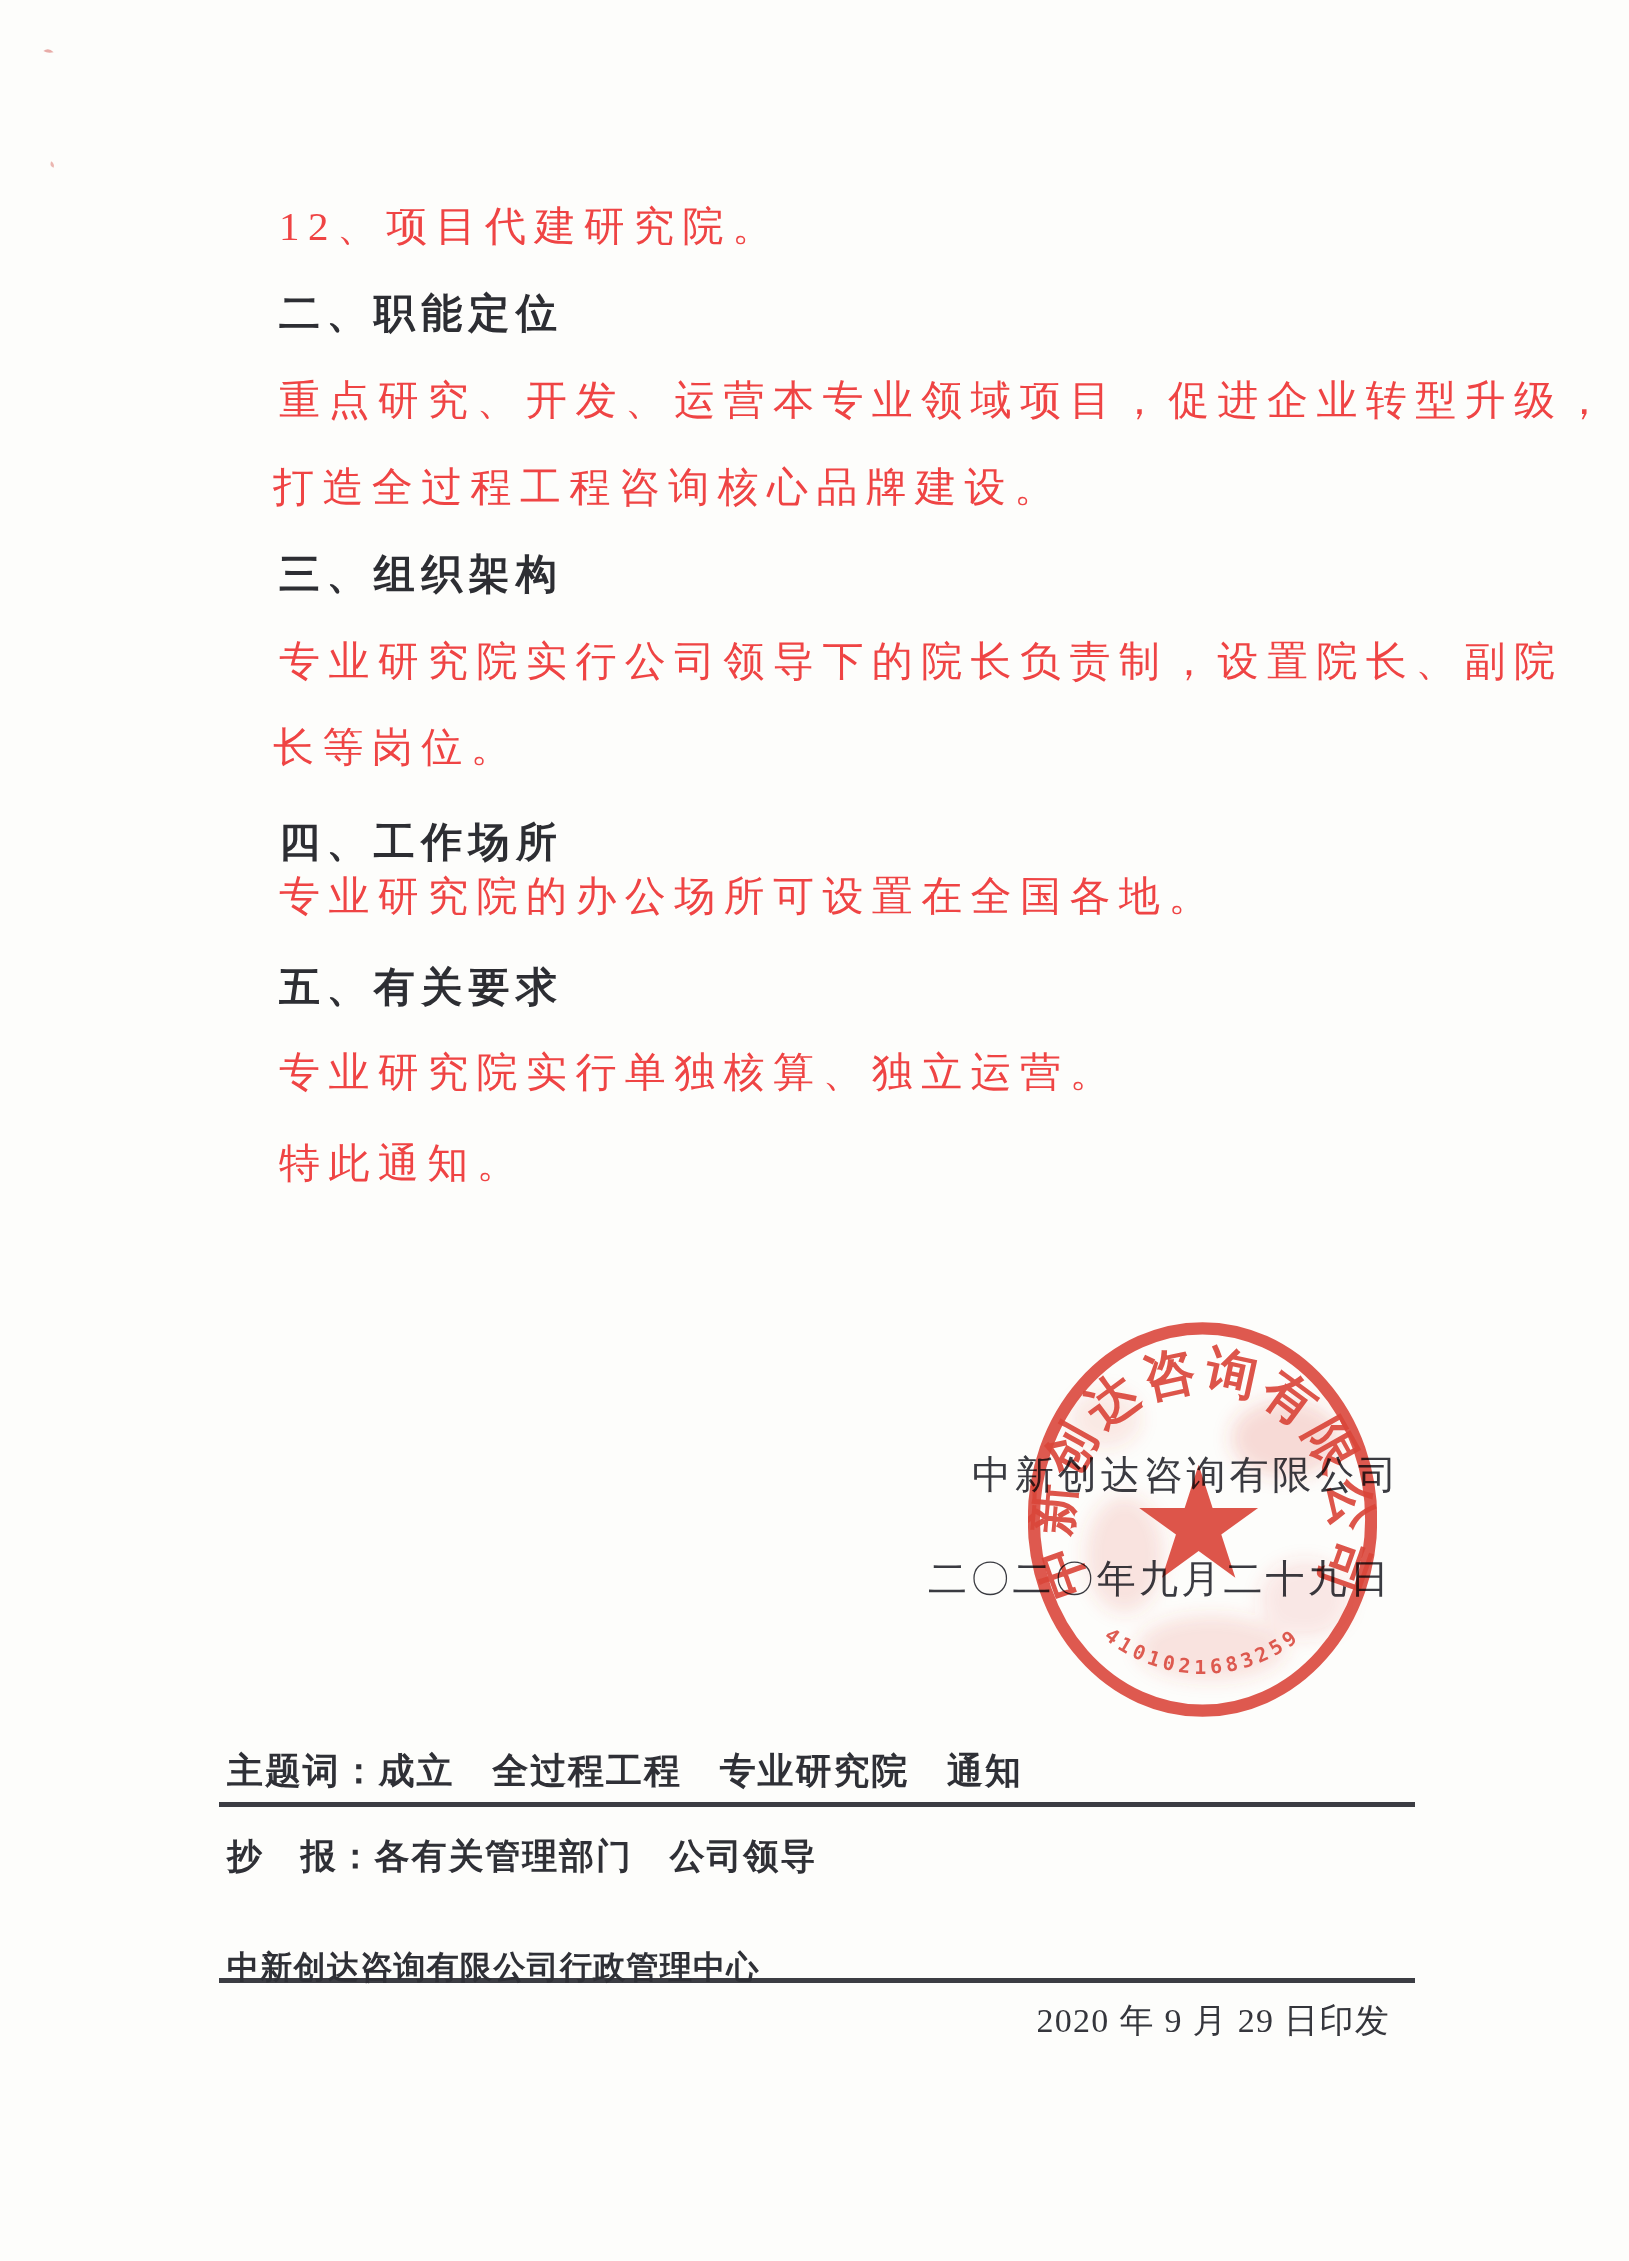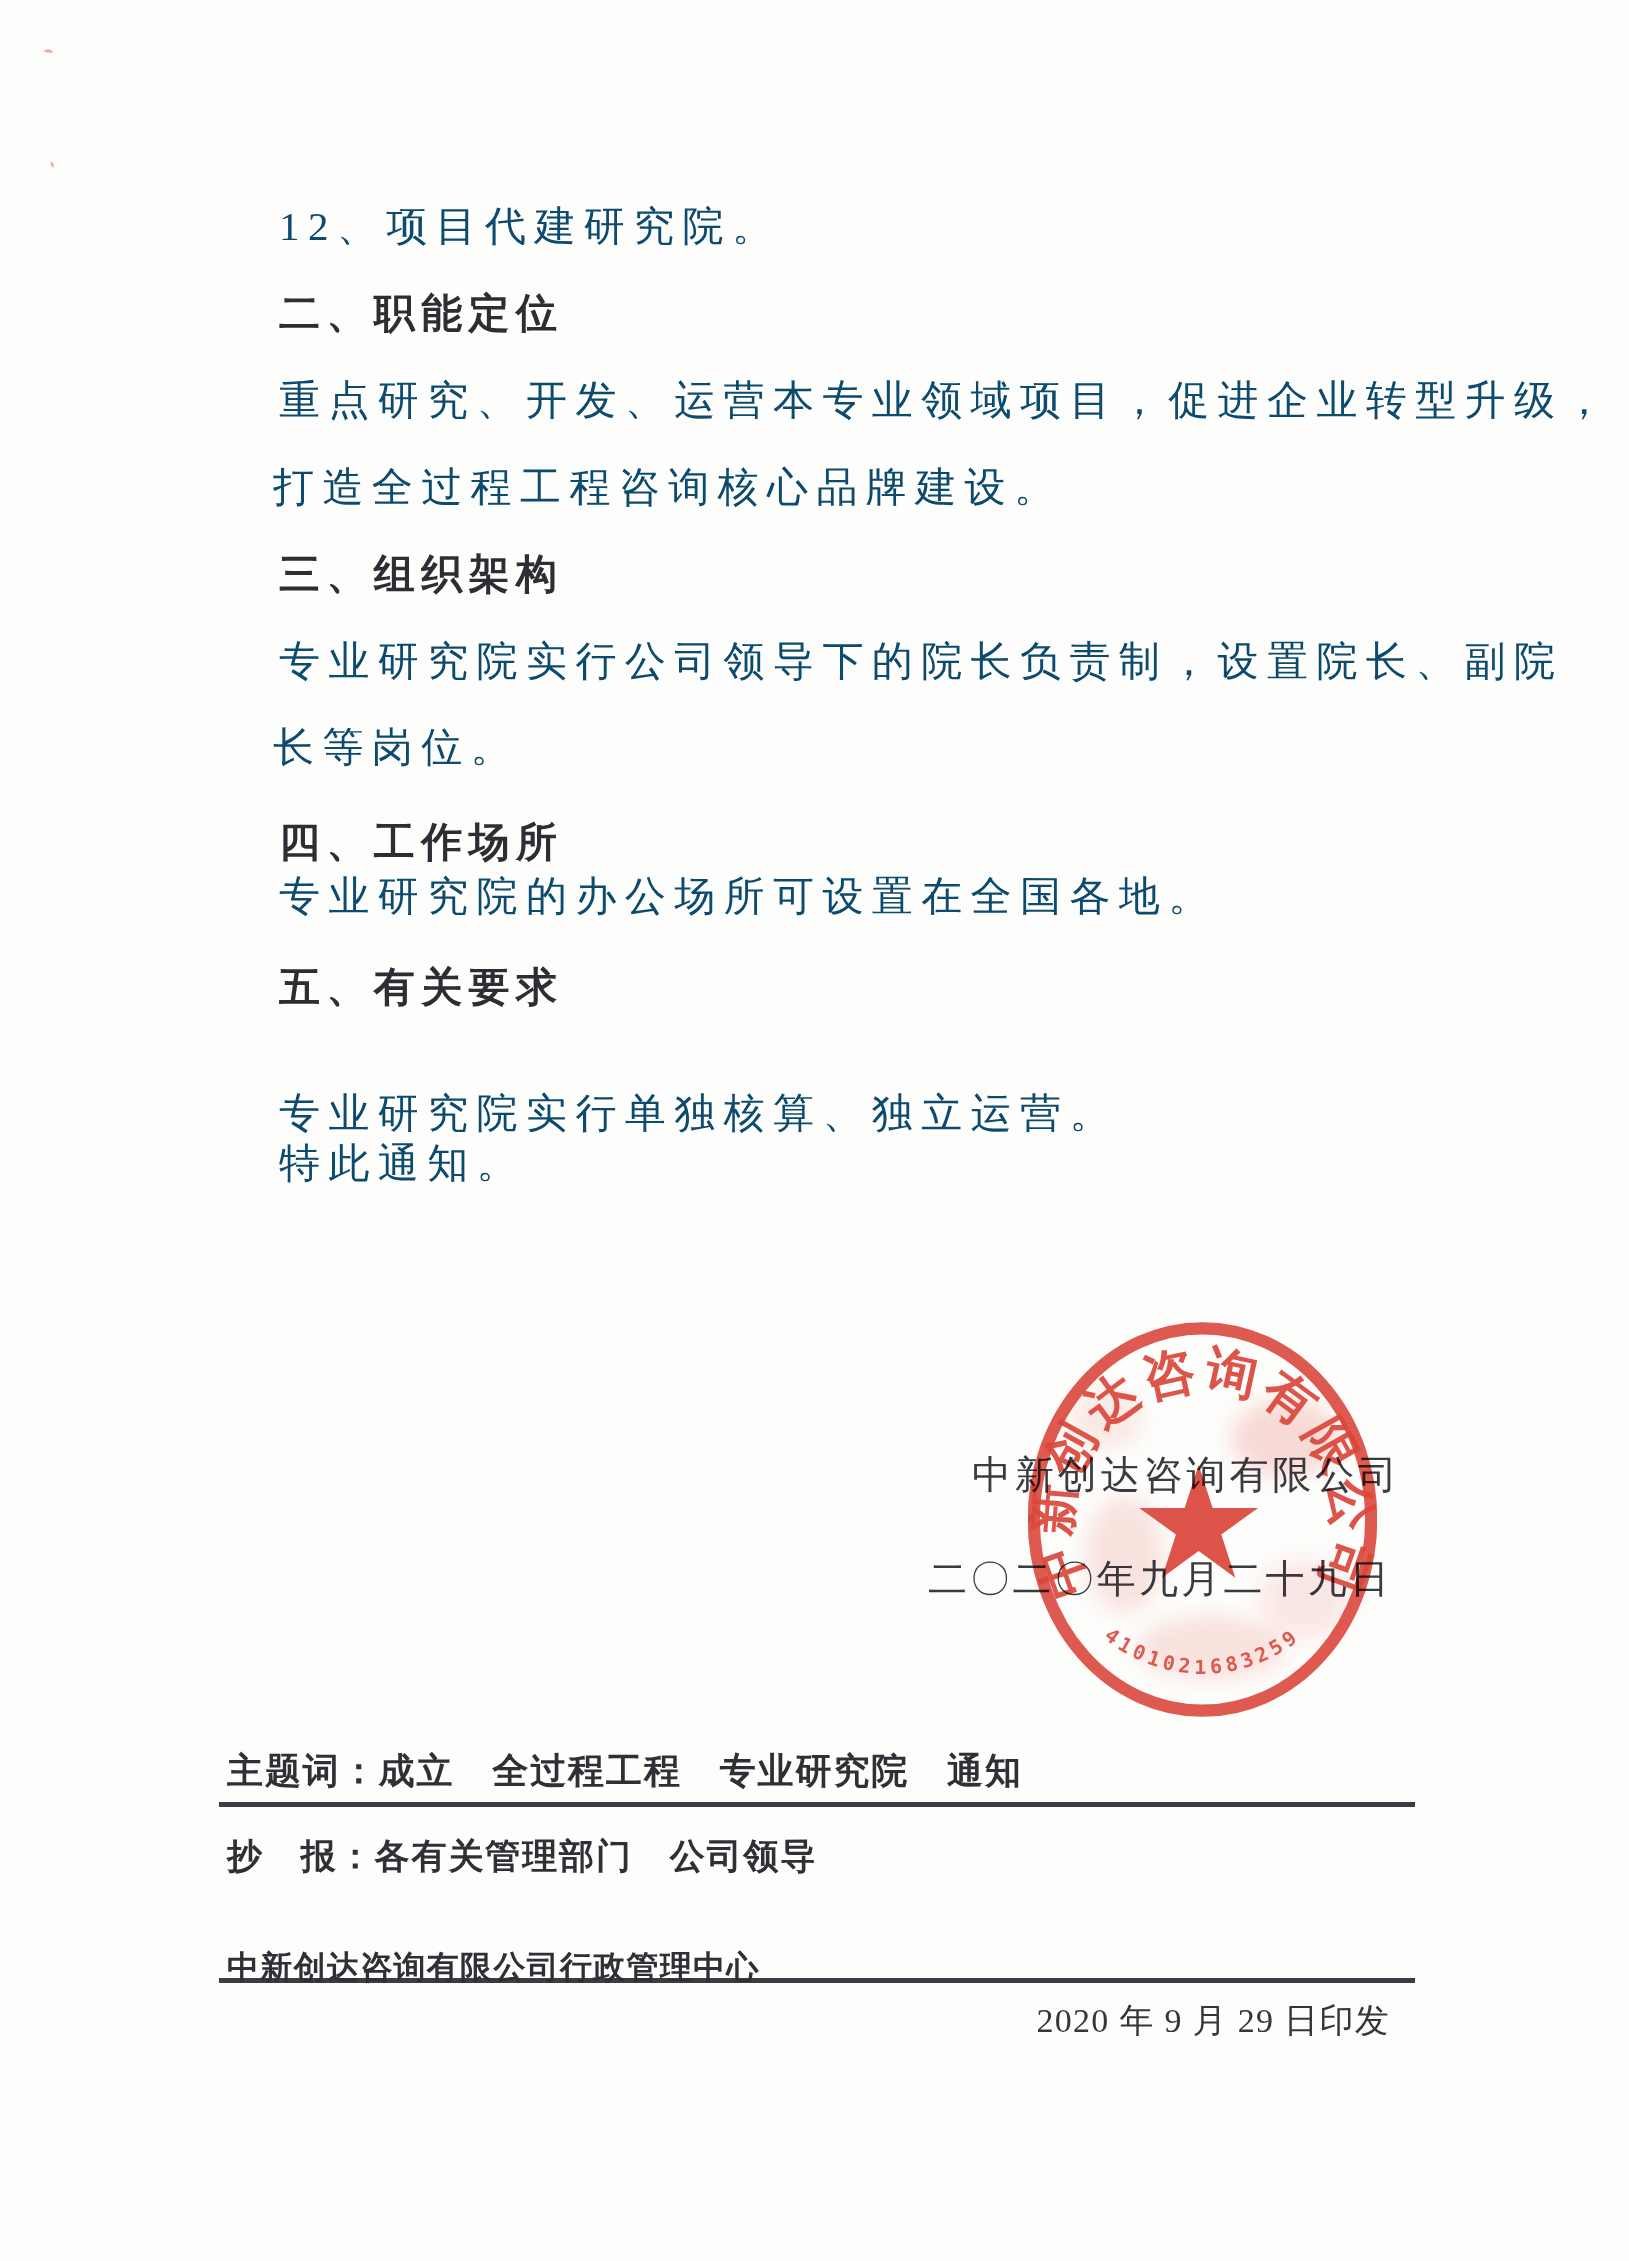--- a/index.html
+++ b/index.html
@@ -8,32 +8,32 @@
     width:1630px;height:2261px;
     background:#fdfdfb;
     overflow:hidden;
     font-family:"Liberation Serif","DejaVu Serif",serif;
   }
   
   .line{
     position:absolute;
     font-size:41px;line-height:1;
     letter-spacing:8.4px;
-    color:#0c4a6e;
+    color:#ef4444;
     white-space:pre;
   }
   .l-ind{left:279px;}
   .l-flush{left:235px;margin-left:38px;}
   .heading{
     font-family:"Liberation Sans","DejaVu Sans",sans-serif;
     font-weight:bold;color:#2d2e33;letter-spacing:6.4px;
   }
   .y1{top:206px}.y2{top:293px}.y3{top:380px}.y4{top:467px}
   .y5{top:554px}.y6{top:641px}.y7{top:727px}.y8{top:822px}
-  .y9{top:876px}.y10{top:967px}.y11{top:1093px}.y12{top:1143px}
+  .y9{top:876px}.y10{top:967px}.y11{top:1052px}.y12{top:1143px}
 
   
   .sign-company{
     position:absolute;left:972px;top:1455px;
     font-size:39px;line-height:1;letter-spacing:3.9px;color:#3a3b41;white-space:pre;
   }
   .sign-date{
     position:absolute;left:928px;top:1559px;
     font-size:39px;line-height:1;letter-spacing:3.2px;color:#3a3b41;white-space:pre;
   }

